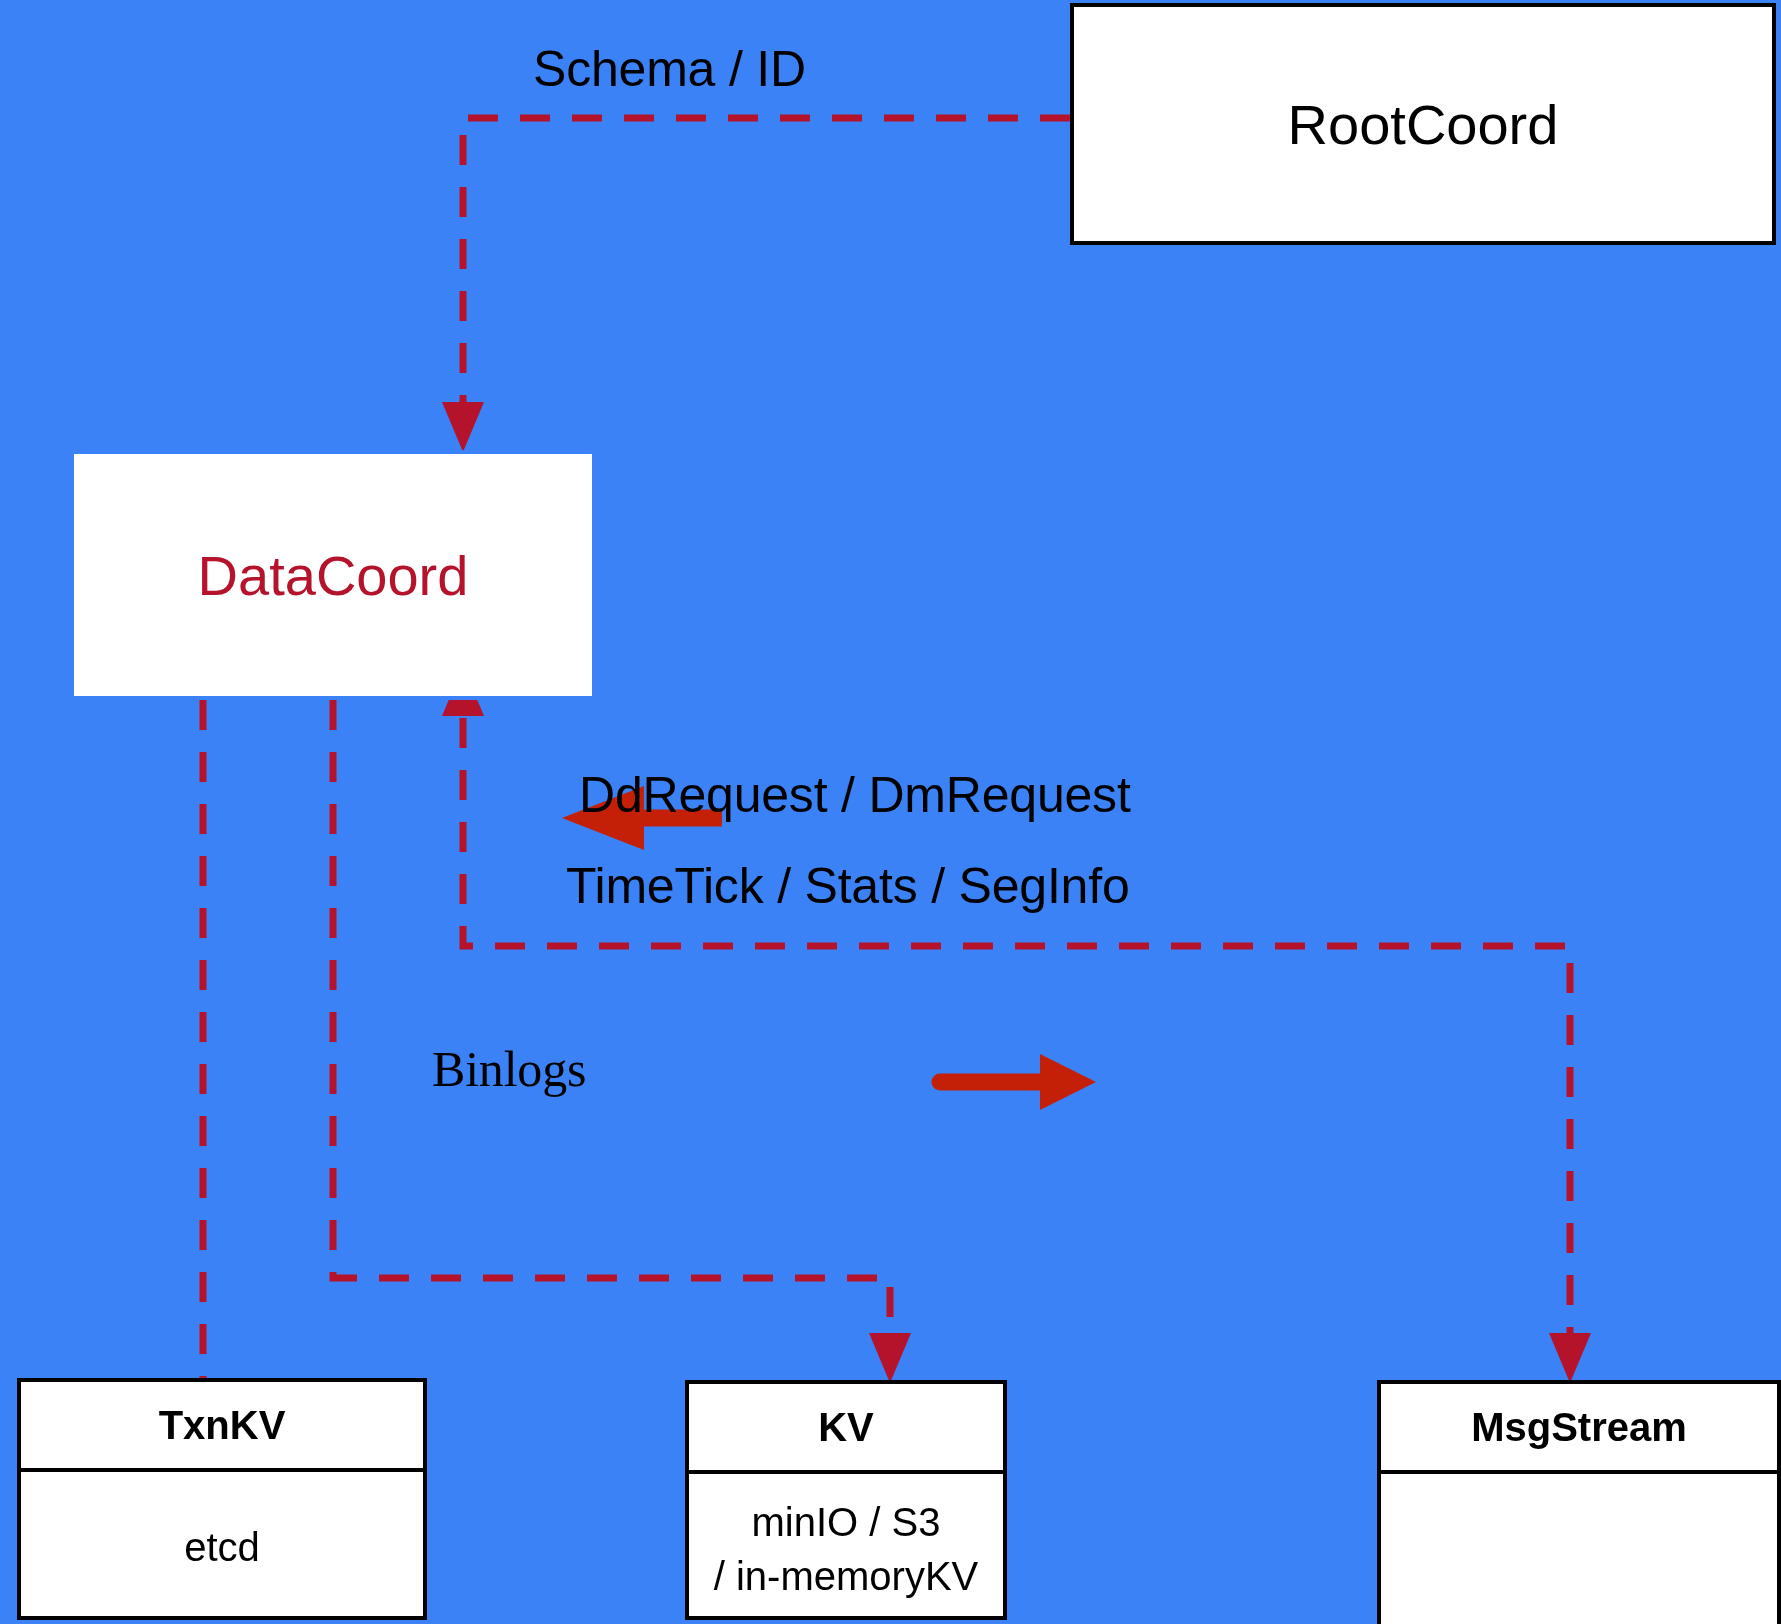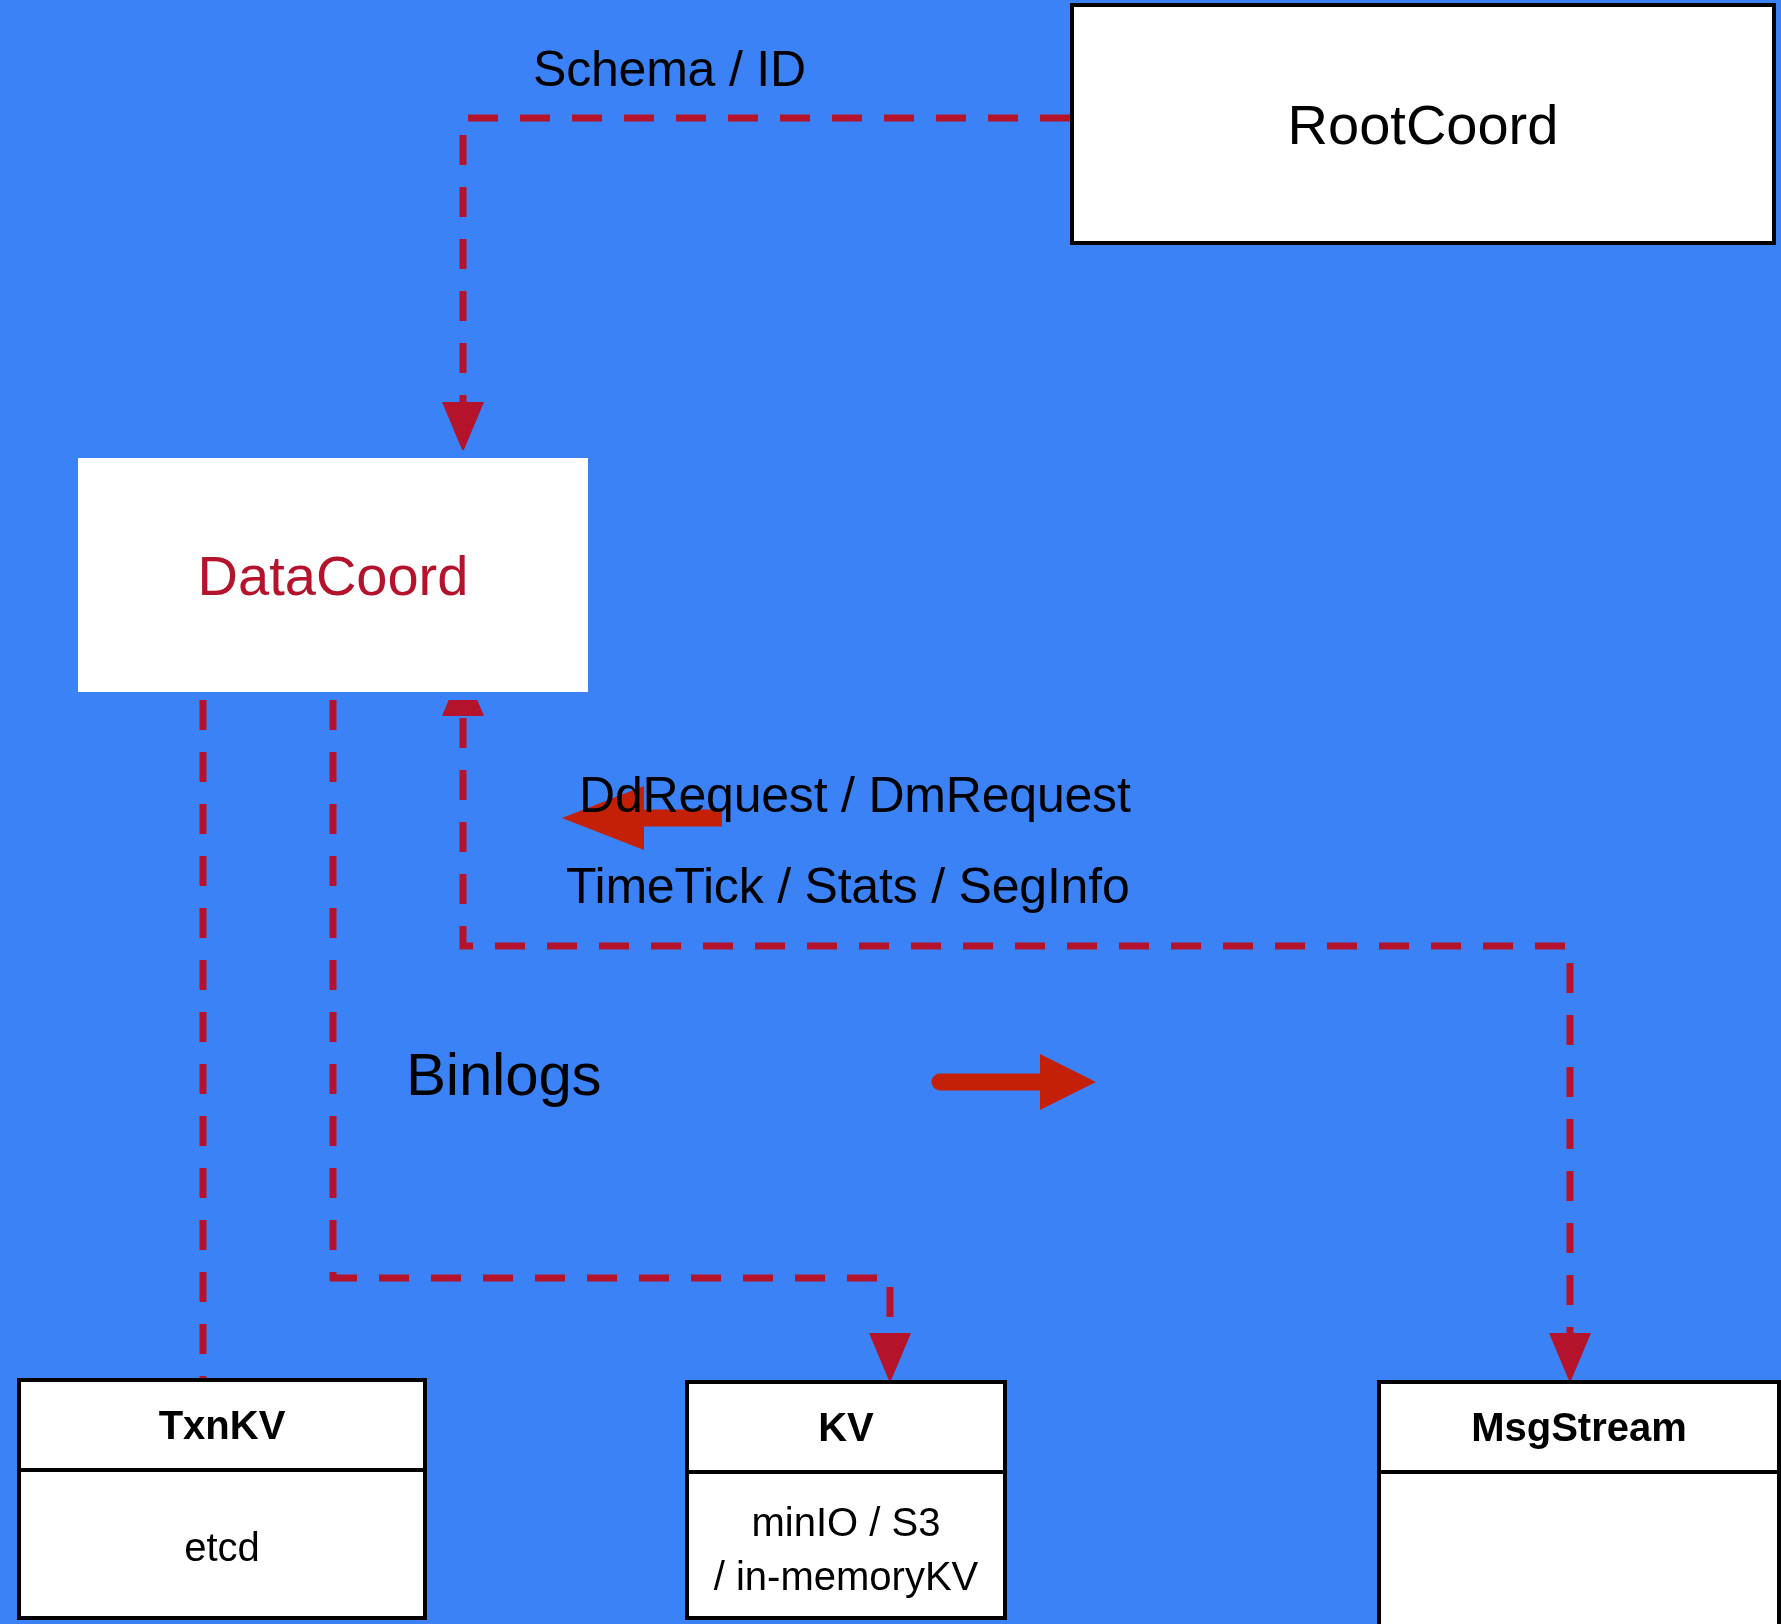--- a/index.html
+++ b/index.html
@@ -27,21 +27,21 @@
   }
   .node {
     position: absolute;
     box-sizing: border-box;
     background: #ffffff;
   }
   .node-black {
     border: 4px solid #000000;
   }
   .node-red {
-    border: 8px solid #3b82f6;
+    border: 4px solid #3b82f6;
   }
   .node-title {
     display: flex;
     align-items: center;
     justify-content: center;
     width: 100%;
     box-sizing: border-box;
   }
   .node-body {
     display: flex;
@@ -190,15 +190,15 @@
     <div class="node-title store-title">MsgStream</div>
     <div class="divider"></div>
   </div>
 
   <div class="edge-label" style="left:533px; top:40px; font-size:50px;">Schema / ID</div>
 
   <div class="edge-label" style="left:579px; top:766px; font-size:50px;">DdRequest / DmRequest</div>
 
   <div class="edge-label" style="left:566px; top:857px; font-size:50px;">TimeTick / Stats / SegInfo</div>
 
-  <div class="edge-label" style="left:406px; top:1040px; font-size:60px;">Binlogs</div>
+  <div class="edge-label" style="left:432px; top:1040px; font-size:50px;font-family:Liberation Serif, serif;">Binlogs</div>
 
 </div>
 
 </body></html>

